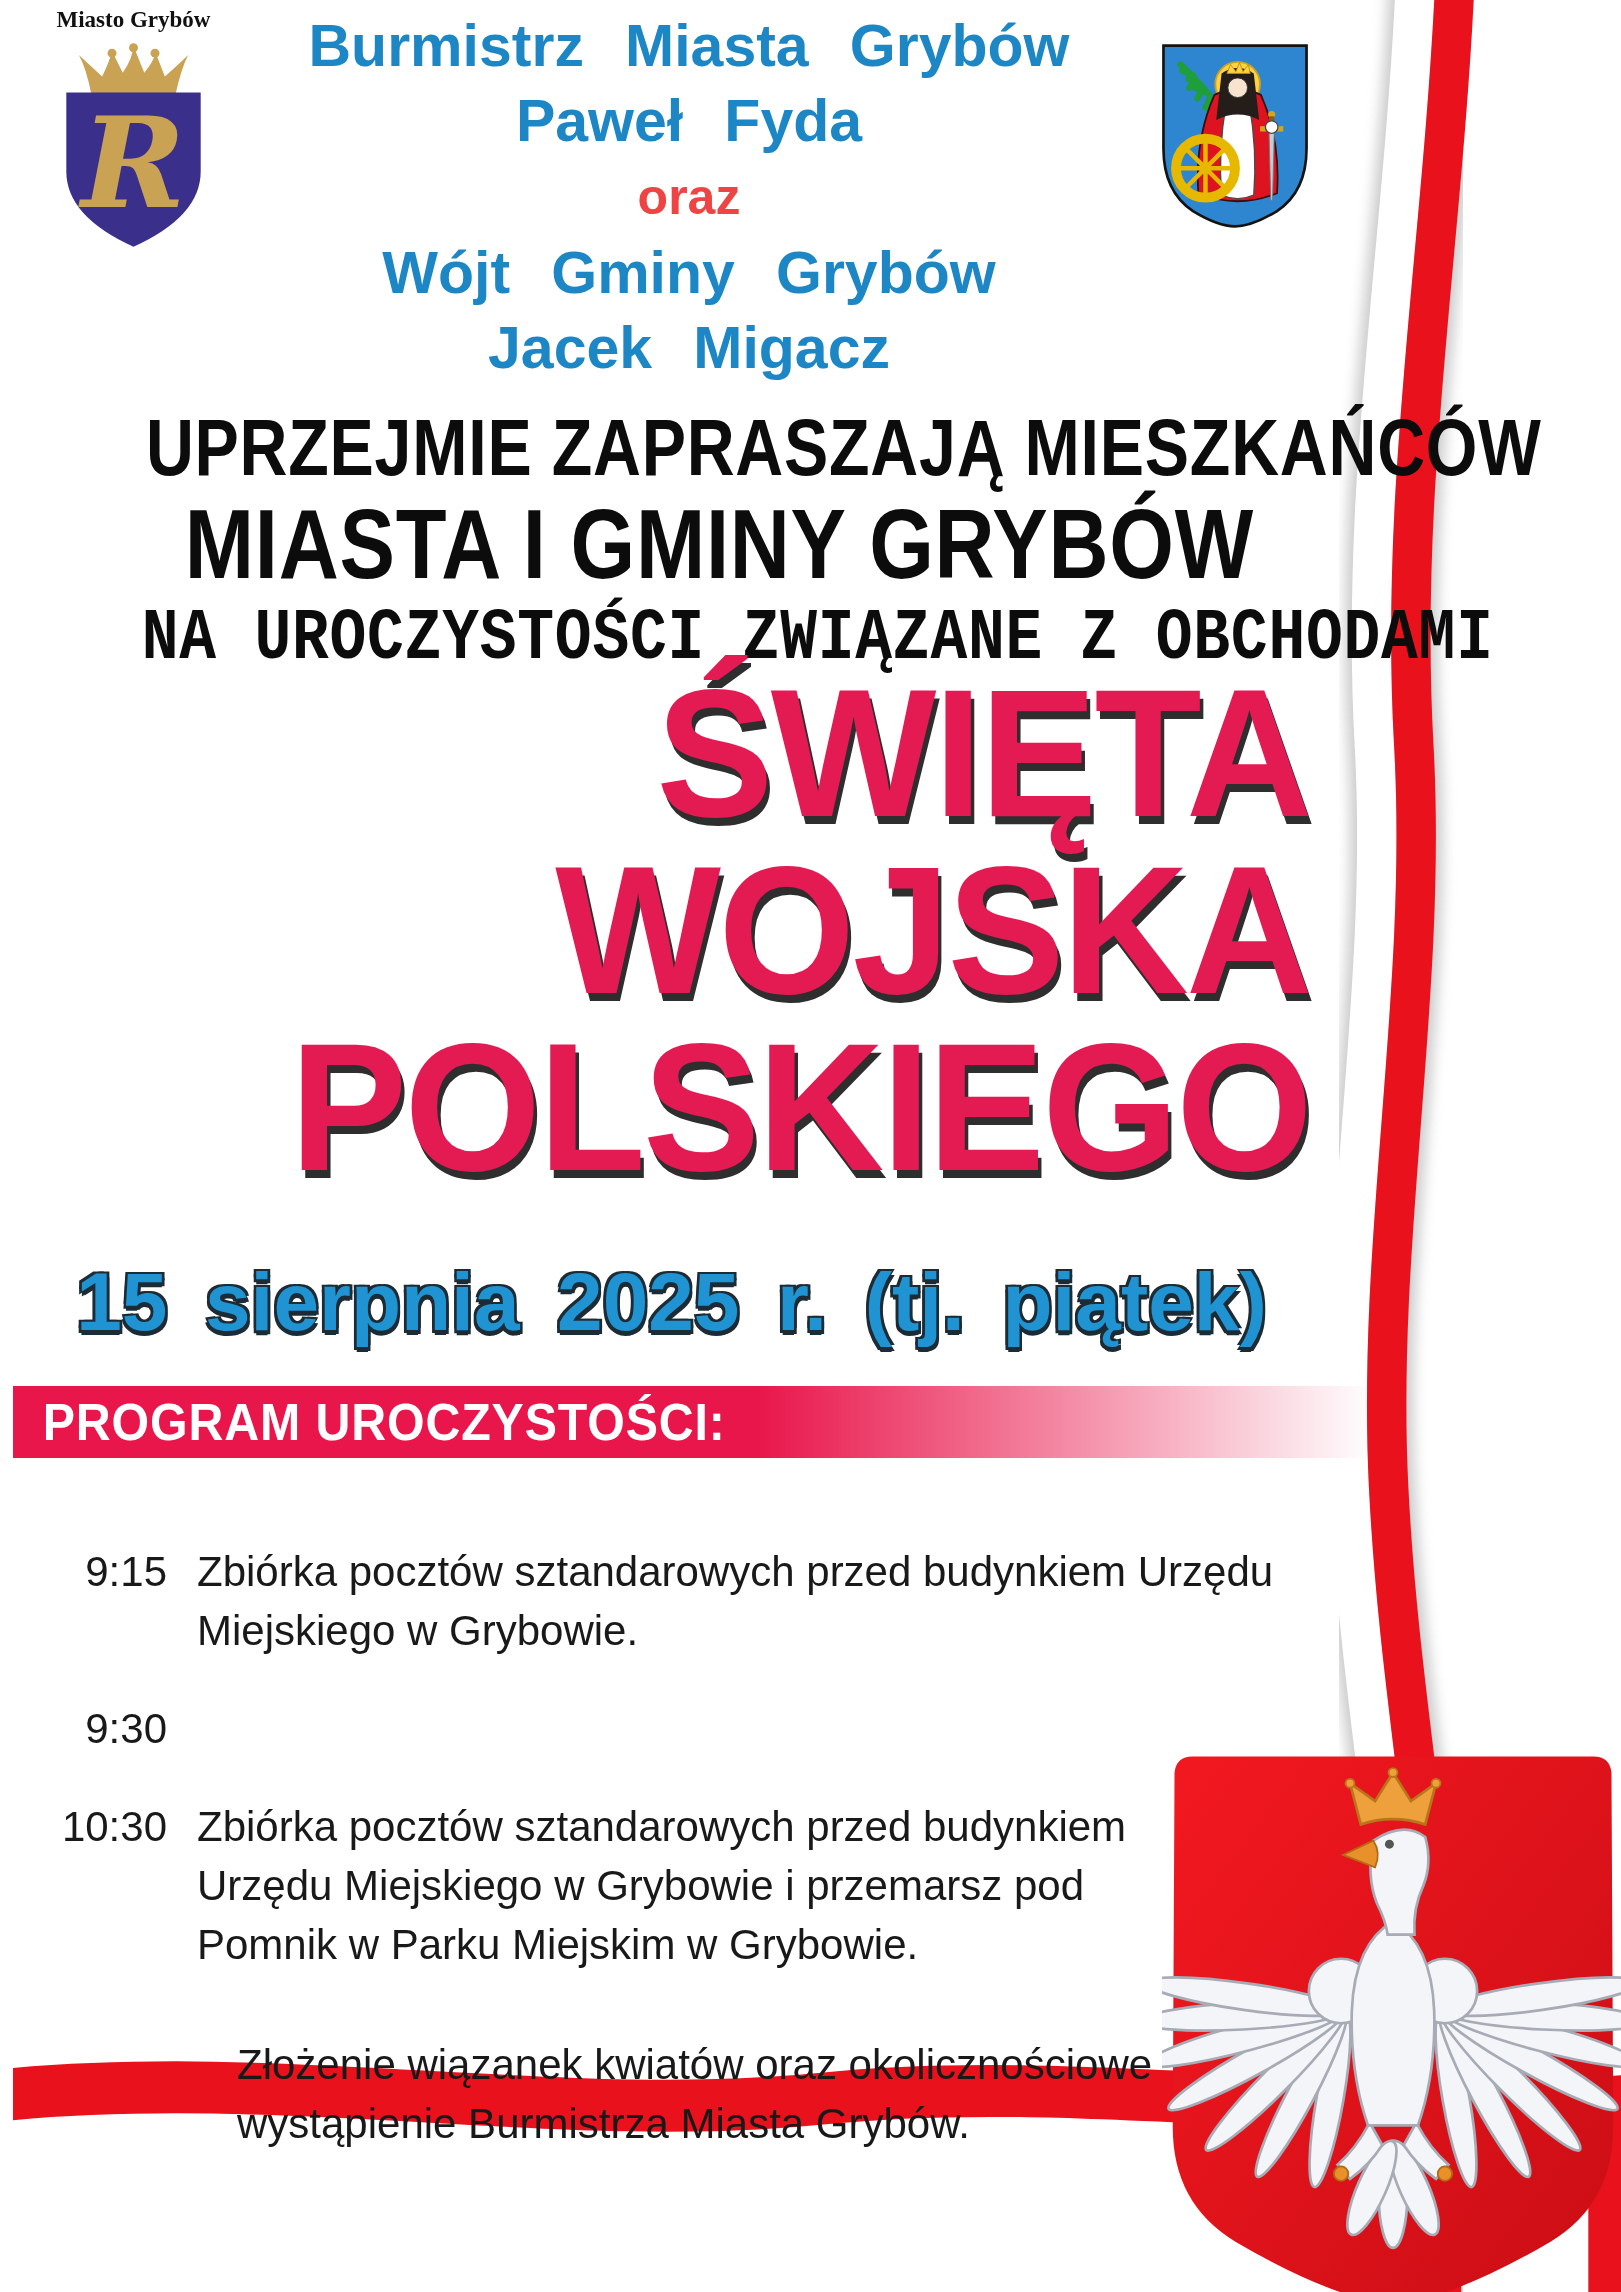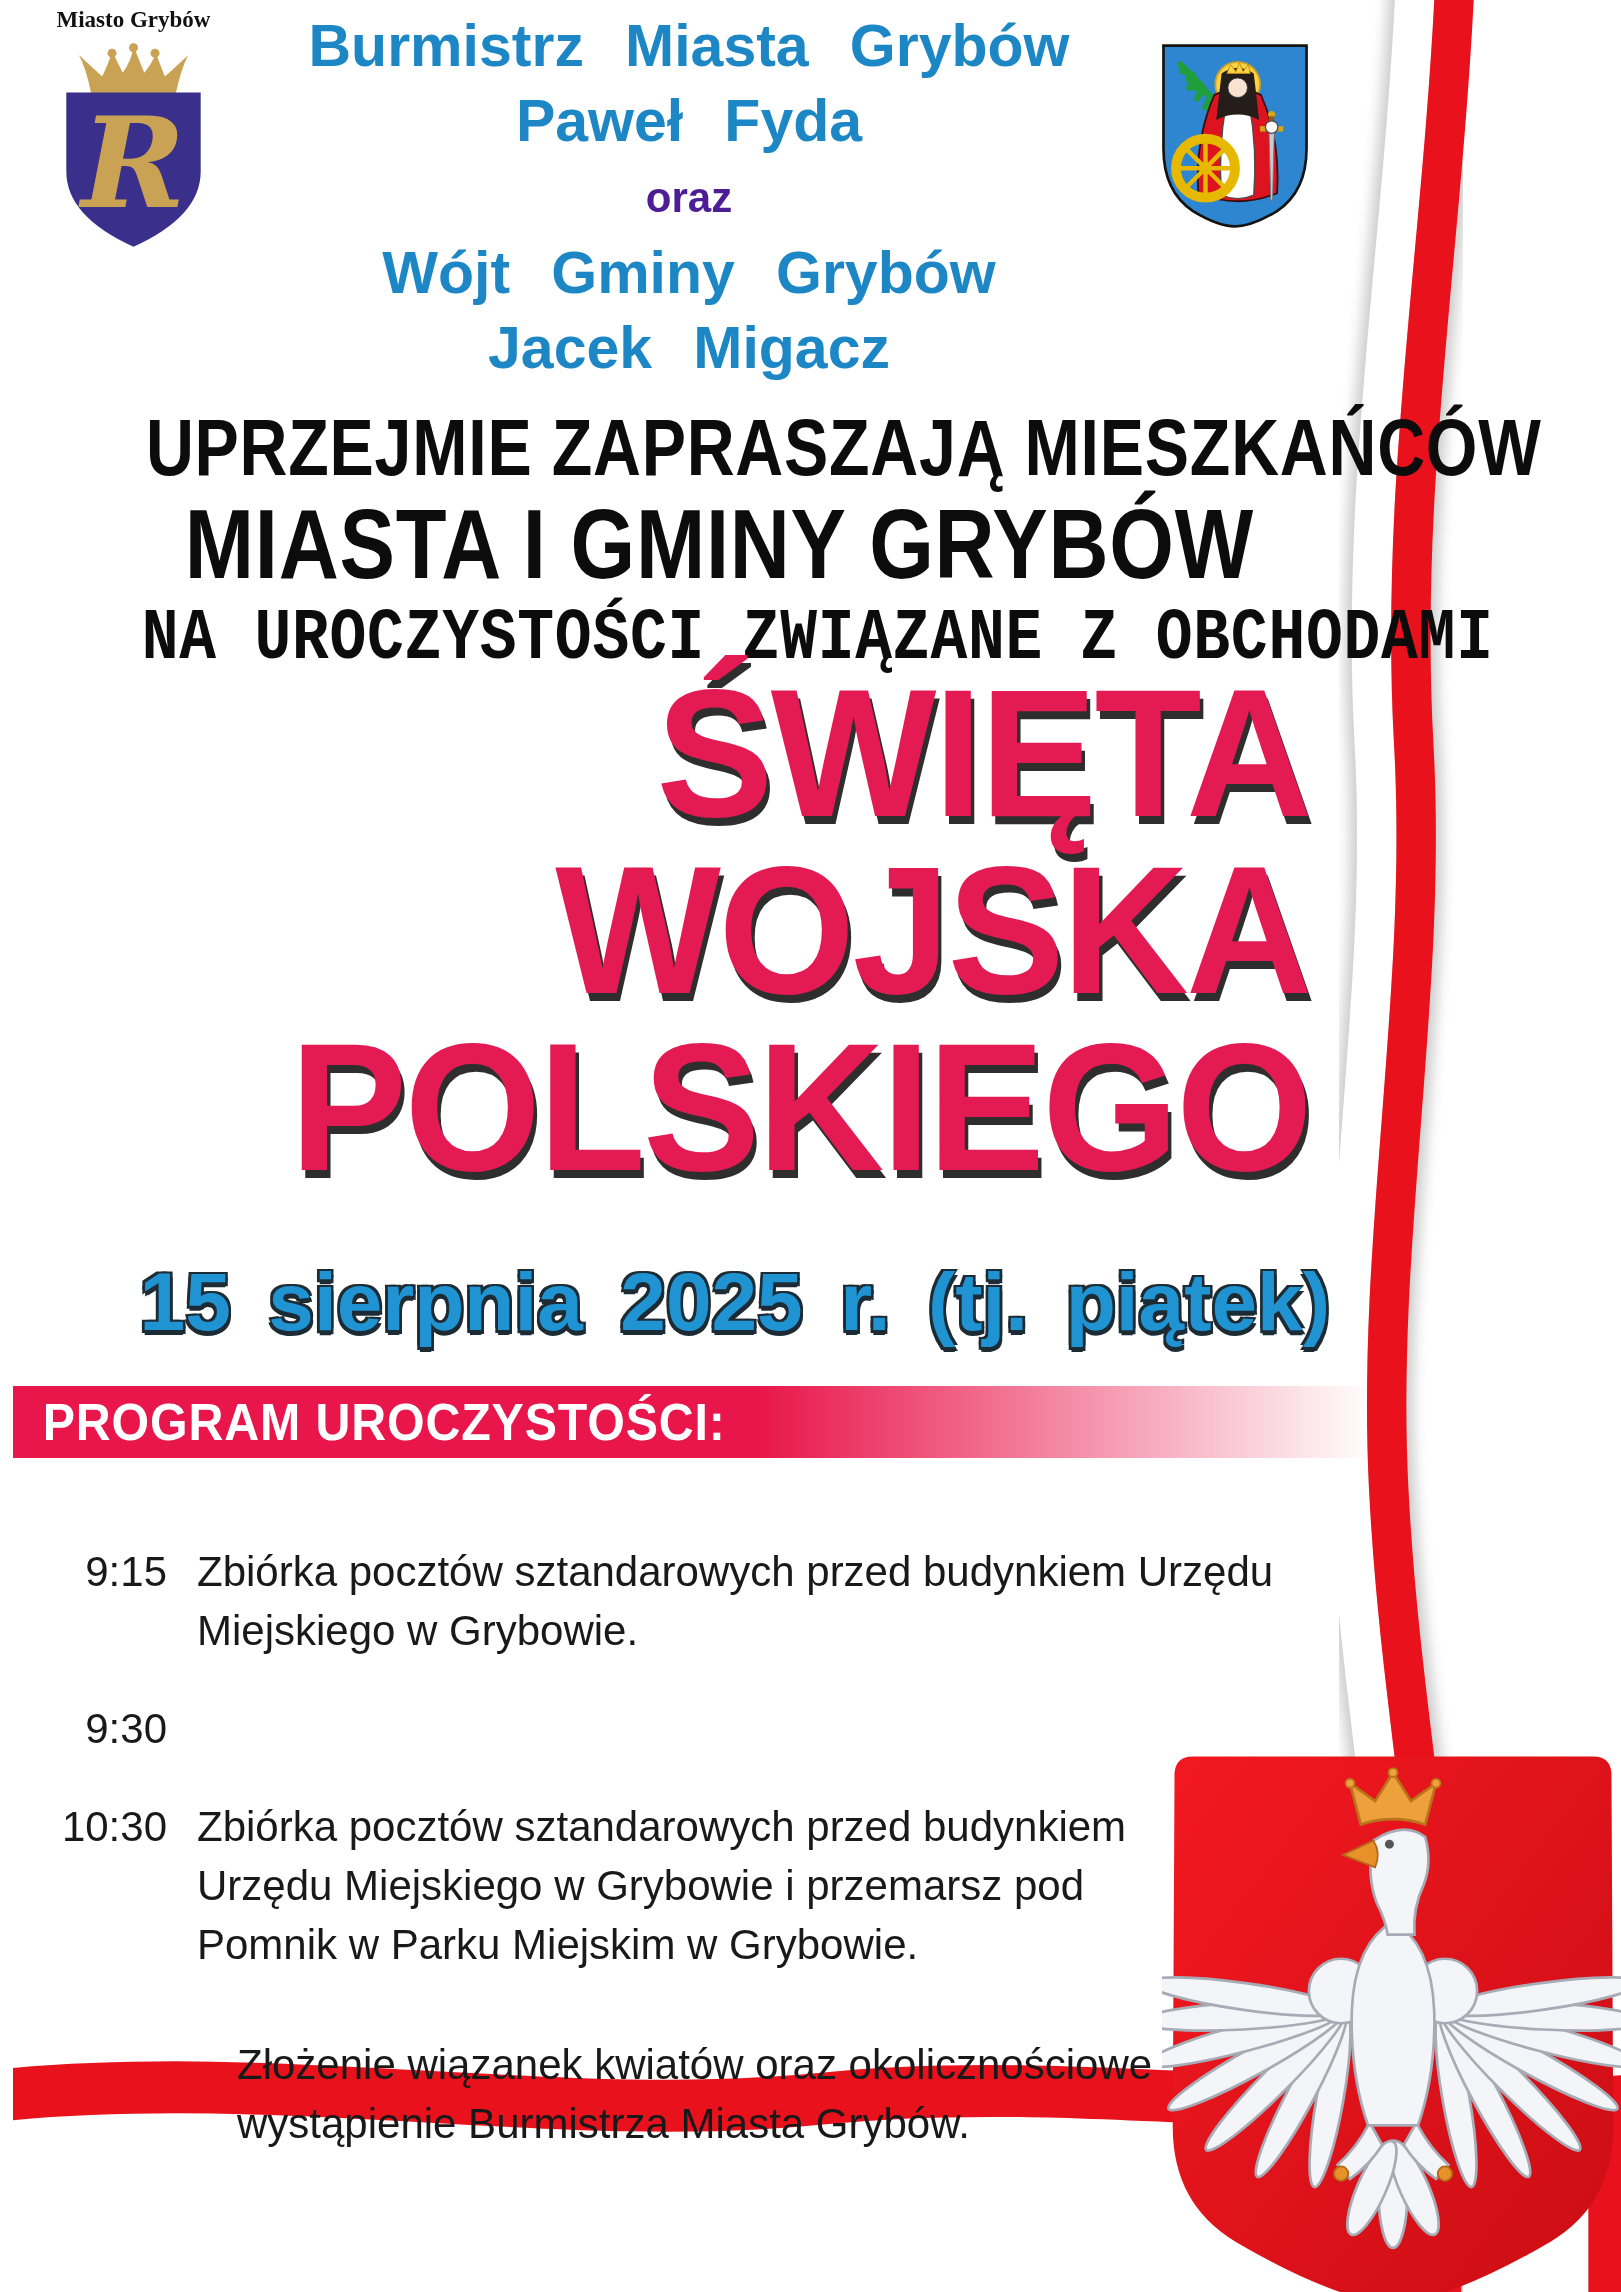--- a/index.html
+++ b/index.html
@@ -19,41 +19,41 @@
     font-size:23px; color:#111; margin-bottom:3.6px; white-space:nowrap;
   }
   .crest-right { position:absolute; left:1146px; top:41px; }
 
   
   .names { position:absolute; left:188px; top:9px; width:976px; text-align:center; }
   .name-line {
     color:#1d87c6; font-weight:bold; font-size:59px; line-height:75px;
     word-spacing:0.42em; letter-spacing:0;
   }
-  .oraz-line { color:#4c1d95; font-weight:bold; font-size:42px; line-height:77px; }
+  .oraz-line { color:#ef4444; font-weight:bold; font-size:50px; line-height:77px; }
 
   
   .invitation { position:absolute; left:0; top:405px; width:1343px; text-align:right; color:#0c0c0c; }
   .invitation .squeeze { display:inline-block; transform:scaleX(0.84); transform-origin:center; white-space:nowrap; }
   .inv1 { font-weight:bold; font-size:79px;  line-height:86px;  letter-spacing:0.9px; }
   .inv2 { font-weight:bold; font-size:99px; line-height:106px; letter-spacing:0.9px; }
   .inv3 { font-weight:bold; font-size:73px;  line-height:84px;  letter-spacing:0.9px;font-family:Liberation Mono, monospace; }
 
   
   .main-title {
     position:absolute; left:0; top:665px; width:1317px; margin:0;
     text-align:right; color:#e41a52; font-weight:bold;
     font-size:181px; line-height:177px; letter-spacing:-2.7px;
     text-shadow:3.6px 8px 0 #2e2e2e;
   }
   .main-title .t-line { display:block; transform:scaleX(0.97); }
 
   
   .event-date {
-    position:absolute; left:0; top:1252px; width:1317px; text-align:right;
+    position:absolute; left:0; top:1252px; width:1317px; text-align:center;
     color:#2093d3; font-weight:bold; font-size:82px; line-height:99px;
     word-spacing:0.18em;
     text-shadow:
       -2.7px -1.8px 0 #1c2b34, 2.7px -1.8px 0 #1c2b34,
       -2.7px  2.7px 0 #1c2b34, 2.7px  3.6px 0 #1c2b34,
        0    4.5px 0 #1c2b34;
   }
 
   
   .banner {

